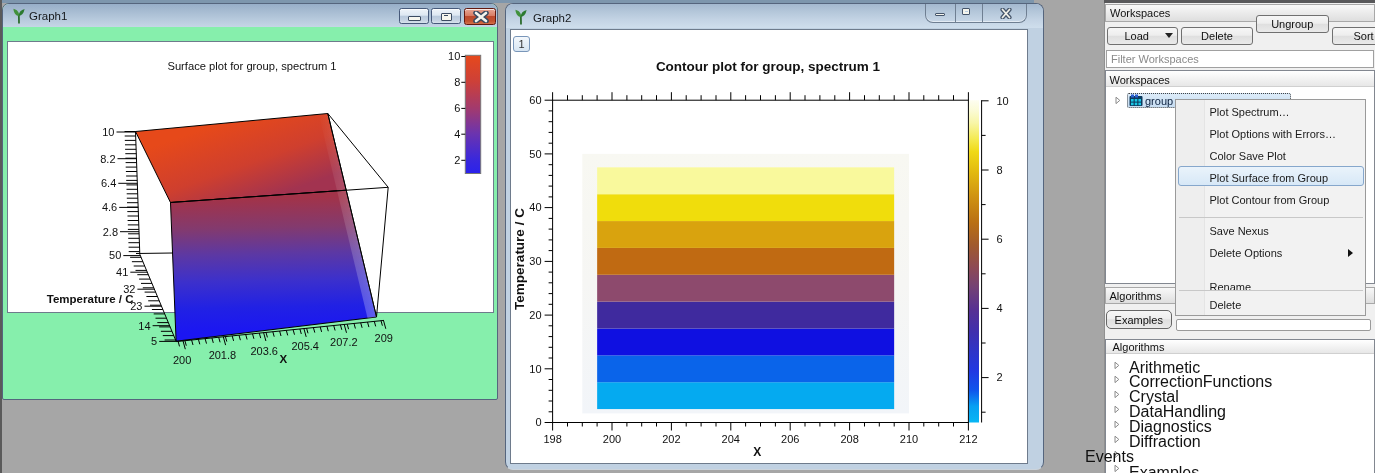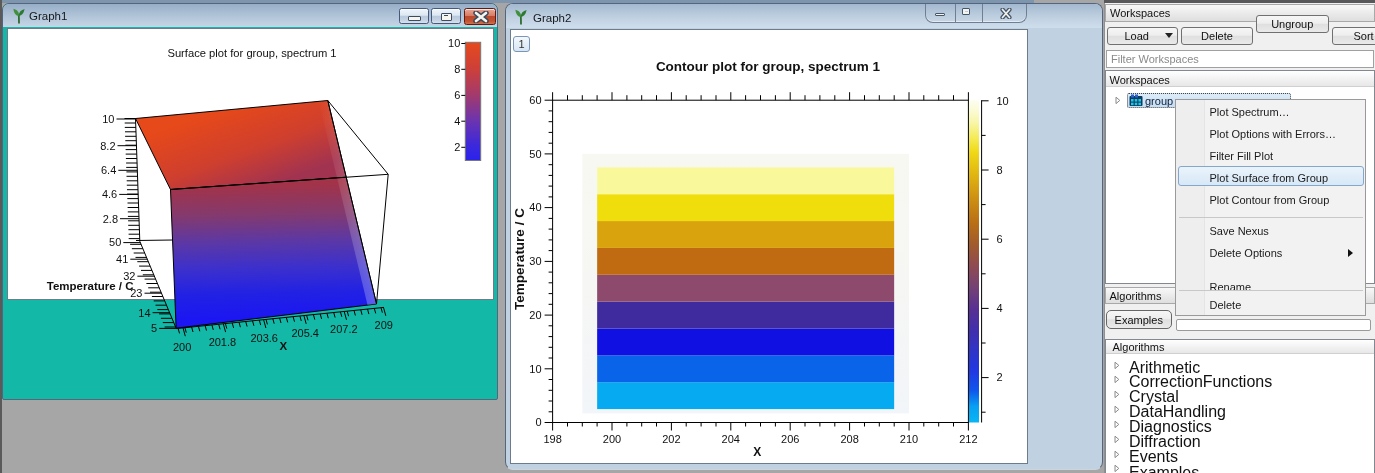--- a/index.html
+++ b/index.html
@@ -14,21 +14,21 @@
 background:linear-gradient(180deg,#f6f6f6 0%,#eeeeee 45%,#dfdfdf 52%,#eaeaea 100%);text-align:center}
 .treebox{position:absolute;background:#fff;border:1px solid #828790}
 .treehdr{position:absolute;left:0;right:0;top:0;height:13px;background:linear-gradient(180deg,#ffffff,#e7e7e7);
 border-bottom:1px solid #d0d0d0;font-size:11px;color:#111;padding-left:4px}
 .ti{position:absolute;font-size:16px;color:#111}
 .mi{position:absolute;left:34px;font-size:11px;color:#1a1a1a}
 </style></head><body>
 
 <div class="abs" style="left:0;top:0;width:1034px;height:3px;background:#7d96ad"></div>
 <div class="abs" style="left:0;top:0;width:2px;height:473px;background:#5a5a5a"></div>
-<div class="win" style="left:2px;top:3px;width:496px;height:397px;background:#14b8a6;border-radius:7px 7px 2px 2px;box-shadow:inset 0 1px 0 rgba(255,255,255,.7)">
+<div class="win" style="left:2px;top:3px;width:496px;height:397px;background:#86efac;border-radius:7px 7px 2px 2px;box-shadow:inset 0 1px 0 rgba(255,255,255,.7)">
 <div class="tb" style="height:23px;border-radius:6px 6px 0 0"></div>
 <svg style="position:absolute;left:9px;top:4px" width="14" height="16" viewBox="0 0 14 16">
       <path d="M7 15.5 C7 11 6.9 9.2 6.8 7" stroke="#2d6d2d" stroke-width="1.8" fill="none"></path>
       <path d="M7 8 C3.8 7.8 1.9 5.6 1.4 0.8 C5.2 1.6 6.9 4.2 7.2 7.2 Z" fill="#41913c"></path>
       <path d="M6.9 8 C9.8 7.6 11.7 5.4 12.6 1 C8.9 1.8 7 4.4 6.7 7.3 Z" fill="#2c7a30"></path>
     </svg>
 <div class="tbt" style="left:26px;top:5.5px">Graph1</div>
 <div style="position:absolute;left:395.8px;top:4.3px;width:30px;height:15.9px;background:linear-gradient(180deg,#eff4f9 0%,#dde8f2 45%,#b8c9dc 50%,#c4d2e2 80%,#d8e2ec 100%);border:1px solid #46597a;border-radius:2.5px;box-shadow:inset 0 1px 0 rgba(255,255,255,.75)">
       <div style="position:absolute;left:8.0px;top:6.5px;width:13px;height:5px;background:#f6f6ee;border:1.5px solid #3b4b61;border-radius:1px"></div>
     </div>
@@ -36,21 +36,21 @@
       <div style="position:absolute;left:9.0px;top:3.5px;width:11px;height:8.5px;background:#f6f6ee;border:1.7px solid #3b4b61;border-radius:1px">
         <div style="position:absolute;left:1.6px;top:0.8px;width:4px;height:1.6px;background:#3b4b61"></div>
       </div>
     </div>
 <div style="position:absolute;left:461px;top:4.3px;width:32px;height:16.3px;background:linear-gradient(180deg,#e7a795 0%,#d97d64 45%,#bc4a2e 50%,#c2532f 80%,#d3714a 100%);border:1px solid #63190f;border-radius:2.5px;box-shadow:inset 0 1px 0 rgba(255,255,255,.75)">
       <svg style="position:absolute;left:8.0px;top:2.2px" width="16" height="12" viewBox="0 0 16 12">
         <path d="M3 2 L13 10 M13 2 L3 10" stroke="#3b4b61" stroke-width="5.5" stroke-linecap="round"></path>
         <path d="M3 2 L13 10 M13 2 L3 10" stroke="#f6f6ee" stroke-width="2.6" stroke-linecap="round"></path>
       </svg>
     </div>
-<div class="client" style="left:4px;top:24px;width:487px;height:272px">
+<div class="client" style="left:4px;top:37px;width:487px;height:272px">
 <svg style="position:absolute;left:0;top:0" width="483" height="367" viewBox="8 29 483 367">
 <defs>
 <linearGradient id="topface" x1="231" y1="106" x2="260" y2="188" gradientUnits="userSpaceOnUse">
   <stop offset="0" stop-color="#e6491a"></stop>
             <stop offset="0.55" stop-color="#cf3f2e"></stop>
             <stop offset="1" stop-color="#a23350"></stop>
 </linearGradient>
 <linearGradient id="frontface" x1="273" y1="185" x2="276" y2="318" gradientUnits="userSpaceOnUse">
   <stop offset="0" stop-color="#a23349"></stop>
             <stop offset="0.22" stop-color="#833a6e"></stop>
@@ -207,21 +207,21 @@
 <text x="460.3" y="73.1" font-size="11" text-anchor="end" fill="#111">8</text>
 <line x1="465.3" y1="95.4" x2="461.3" y2="95.4" stroke="#000" stroke-width="1"></line>
 <text x="460.3" y="99.2" font-size="11" text-anchor="end" fill="#111">6</text>
 <line x1="465.3" y1="121.2" x2="461.3" y2="121.2" stroke="#000" stroke-width="1"></line>
 <text x="460.3" y="125.0" font-size="11" text-anchor="end" fill="#111">4</text>
 <line x1="465.3" y1="147.3" x2="461.3" y2="147.3" stroke="#000" stroke-width="1"></line>
 <text x="460.3" y="151.1" font-size="11" text-anchor="end" fill="#111">2</text>
 </svg>
 </div>
   </div>
-<div class="win" style="left:505px;top:3px;width:598px;height:467px;background:#c0d1e2;border-radius:8px;border-bottom-color:#ccd4dc;box-shadow:inset 0 1px 0 rgba(255,255,255,.7)">
+<div class="win" style="left:505px;top:3px;width:539px;height:467px;background:#c0d1e2;border-radius:8px;border-bottom-color:#ccd4dc;box-shadow:inset 0 1px 0 rgba(255,255,255,.7)">
 <div class="tb" style="height:24px;border-radius:7px 7px 0 0;background:linear-gradient(180deg,#a3b8cf 0%,#b3c6d9 30%,#c3d3e4 65%,#cfdeec 100%)"></div>
 <svg style="position:absolute;left:8px;top:5px" width="14" height="16" viewBox="0 0 14 16">
       <path d="M7 15.5 C7 11 6.9 9.2 6.8 7" stroke="#2d6d2d" stroke-width="1.8" fill="none"></path>
       <path d="M7 8 C3.8 7.8 1.9 5.6 1.4 0.8 C5.2 1.6 6.9 4.2 7.2 7.2 Z" fill="#41913c"></path>
       <path d="M6.9 8 C9.8 7.6 11.7 5.4 12.6 1 C8.9 1.8 7 4.4 6.7 7.3 Z" fill="#2c7a30"></path>
     </svg>
 <div class="tbt" style="left:27px;top:8px">Graph2</div>
 <div style="position:absolute;left:419.4px;top:0.3px;width:102px;height:19px;border:1px solid #6f7f92;border-top:none;border-radius:0 0 8px 8px;box-shadow:inset 0 -1px 0 rgba(255,255,255,.5)">
 <div style="position:absolute;left:28.5px;top:0;width:1px;height:100%;background:#6f7f92"></div>
 <div style="position:absolute;left:55.6px;top:0;width:1px;height:100%;background:#6f7f92"></div>
@@ -457,31 +457,31 @@
     <path d="M1 1.2 L4.8 4.4 L1 7.6 Z" fill="none" stroke="#8a8a8a" stroke-width="1"></path>
   </svg>
 <div class="ti" style="left:1129px;top:418.1px">Diagnostics</div>
 <svg style="position:absolute;left:1114px;top:435.2px" width="6" height="9">
     <path d="M1 1.2 L4.8 4.4 L1 7.6 Z" fill="none" stroke="#8a8a8a" stroke-width="1"></path>
   </svg>
 <div class="ti" style="left:1129px;top:433.2px">Diffraction</div>
 <svg style="position:absolute;left:1114px;top:449.9px" width="6" height="9">
     <path d="M1 1.2 L4.8 4.4 L1 7.6 Z" fill="none" stroke="#8a8a8a" stroke-width="1"></path>
   </svg>
-<div class="ti" style="left:1129px;top:447.9px">Events</div>
+<div class="ti" style="left:1085px;top:447.9px">Events</div>
 <svg style="position:absolute;left:1114px;top:464.2px" width="6" height="9">
     <path d="M1 1.2 L4.8 4.4 L1 7.6 Z" fill="none" stroke="#8a8a8a" stroke-width="1"></path>
   </svg>
 <div class="ti" style="left:1129px;top:464px">Examples</div>
 <div class="abs" style="left:1174.5px;top:98.5px;width:191.5px;height:217.5px;background:#f2f2f2;border:1px solid #9a9a9a">
 <div class="abs" style="left:0;top:0;width:29px;height:100%;background:#eeeeee;border-right:1px solid #e4e4e4"></div>
 <div class="abs" style="left:2px;top:66px;width:186px;height:20.5px;background:linear-gradient(180deg,#eaf3fb,#d7e8f7);border:1px solid #86a7cc;border-radius:3px"></div>
 <div class="mi" style="top:6.0px">Plot Spectrum…</div>
 <div class="mi" style="top:28.2px">Plot Options with Errors…</div>
-<div class="mi" style="top:50.5px">Filter Fill Plot</div>
+<div class="mi" style="top:50.5px">Color Save Plot</div>
 <div class="mi" style="top:72.7px">Plot Surface from Group</div>
 <div class="mi" style="top:94.4px">Plot Contour from Group</div>
 <div class="mi" style="top:125.2px">Save Nexus</div>
 <div class="mi" style="top:147.6px">Delete Options</div>
 <div class="mi" style="top:181px">Rename</div>
 <div class="mi" style="top:199.1px">Delete</div>
 <div class="abs" style="left:3px;top:117.4px;width:184px;height:1px;background:#c8c8c8"></div>
 <div class="abs" style="left:3px;top:190.1px;width:184px;height:1px;background:#c8c8c8"></div>
 <div class="abs" style="left:172px;top:149px;width:0;height:0;border-top:4.5px solid transparent;border-bottom:4.5px solid transparent;border-left:5px solid #111"></div>
 </div>

